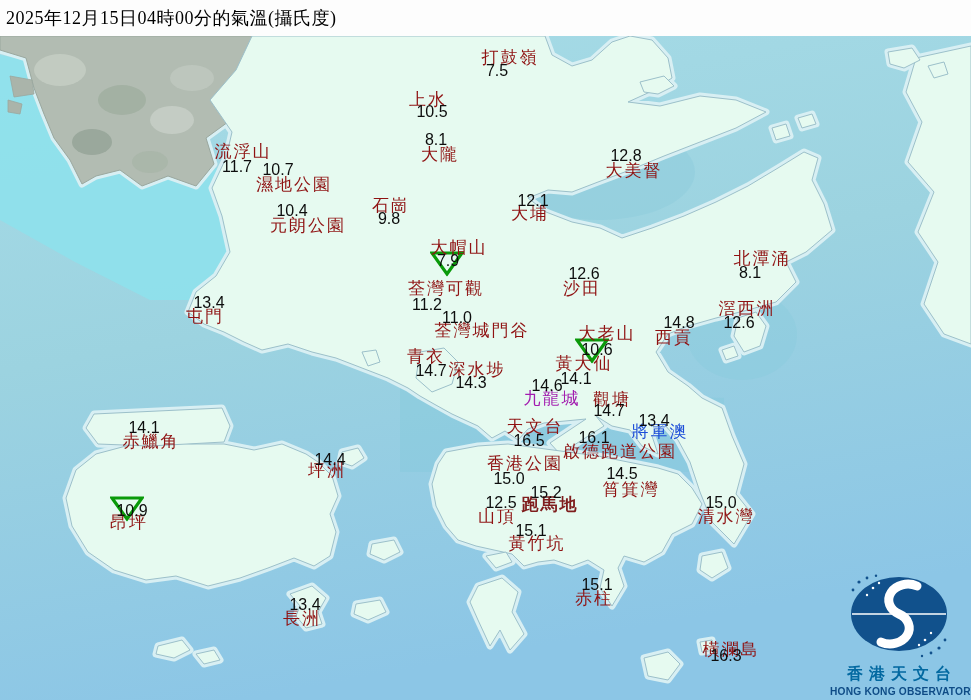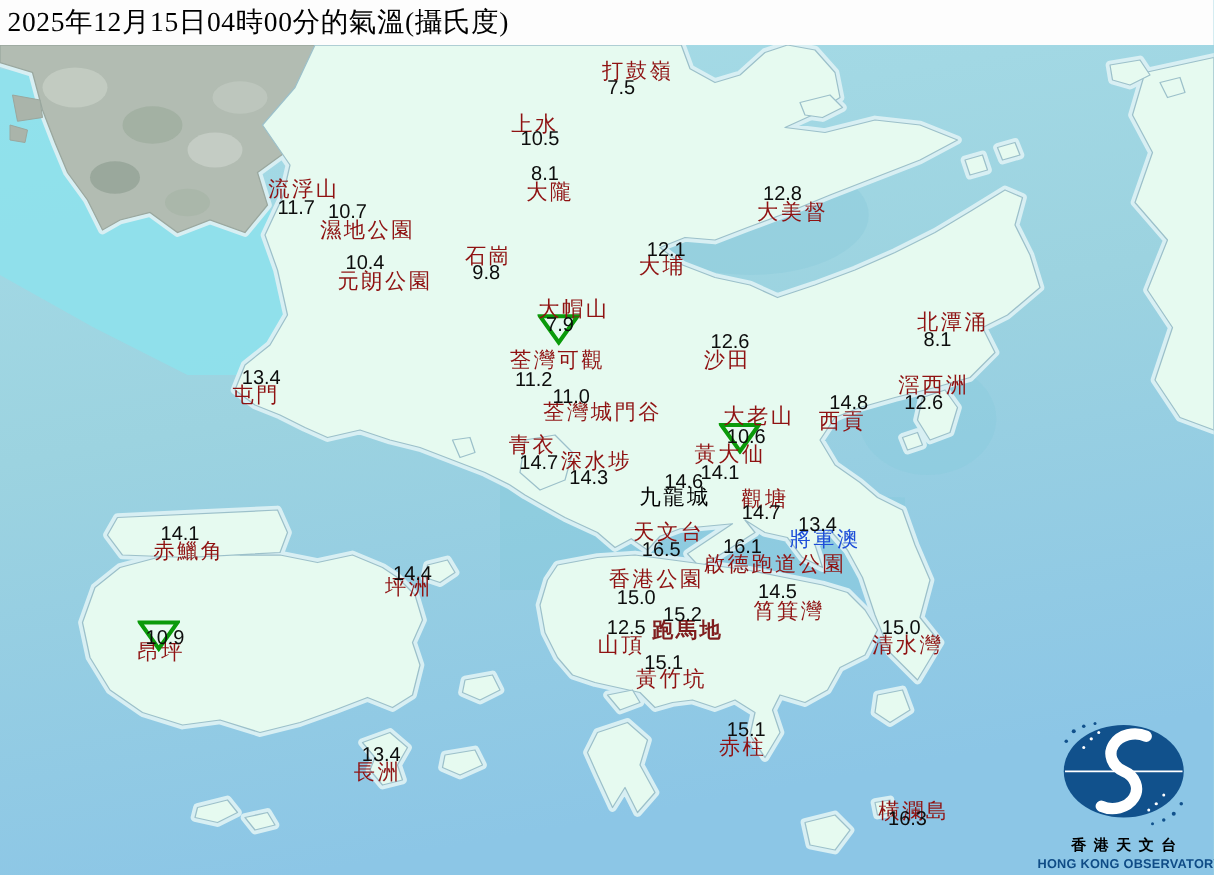--- a/index.html
+++ b/index.html
@@ -1,31 +1,31 @@
 <!DOCTYPE html>
 <html><head>
 <meta charset="utf-8">
 <style>
   html,body{margin:0;padding:0;}
   body{width:971px;height:700px;position:relative;overflow:hidden;
        font-family:"Liberation Sans","DejaVu Sans",sans-serif;background:#9dd3e0;}
   .map-svg{position:absolute;left:0;top:0;z-index:0;}
   .title-bar{position:absolute;left:0;top:0;width:971px;height:36px;background:#fdfdfd;z-index:8;
              display:flex;align-items:center;}
-  .title-text{font-family:"Liberation Serif","DejaVu Serif",serif;font-size:22px;color:#000;
+  .title-text{font-family:"Liberation Serif","DejaVu Serif",serif;font-size:18px;color:#000;
               padding-left:6px;letter-spacing:.5px;white-space:nowrap;text-align:right;}
   .stations{position:absolute;left:0;top:0;width:971px;height:504px;z-index:4;}
   .sname{position:absolute;transform:translate(-50%,-50%);z-index:5;
          font-family:"Liberation Serif","DejaVu Serif",serif;font-size:17px;
          letter-spacing:2px;white-space:nowrap;font-weight:500;}
   .sval{position:absolute;transform:translate(-50%,-50%);z-index:6;
         font-family:"Liberation Sans","DejaVu Sans",sans-serif;font-size:16px;white-space:nowrap;}
   .tri{position:absolute;transform:translate(-50%,-50%);z-index:4;line-height:0;}
   .logo{position:absolute;right:3px;bottom:3px;width:138px;text-align:center;z-index:7;}
-  .logo-cn{font-size:12px;color:#000000;letter-spacing:6px;font-weight:700;margin-top:2px;
+  .logo-cn{font-size:16px;color:#0369a1;letter-spacing:6px;font-weight:700;margin-top:2px;
            padding-left:6px;white-space:nowrap;}
   .logo-en{font-size:10.2px;color:#0f4c86;font-weight:700;letter-spacing:.2px;margin-top:1px;
            white-space:nowrap;}
 </style>
 </head>
 <body>
 
 <svg class="map-svg" width="971" height="700" viewBox="0 0 971 700">
   <defs>
     <linearGradient id="seaG" x1="0" y1="0" x2="0.25" y2="1">
@@ -140,21 +140,21 @@
     <div class="sval" style="left: 431px; top: 371px; color: rgb(13, 13, 13);">14.7</div>
     <div class="sname" style="left: 477px; top: 369px; color: rgb(143, 18, 18);">深水埗</div>
     <div class="sval" style="left: 471px; top: 383px; color: rgb(13, 13, 13);">14.3</div>
     <div class="tri" style="left: 592px; top: 350px;"><svg width="34" height="27" viewBox="0 0 34 27">
         <polygon points="2,3.5 32,3.5 17,24.5" fill="none" stroke="#0a9a0a" stroke-width="3.2"></polygon>
       </svg></div>
     <div class="sname" style="left: 607px; top: 333px; color: rgb(143, 18, 18);">大老山</div>
     <div class="sval" style="left: 597px; top: 350px; color: rgb(13, 13, 13);">10.6</div>
     <div class="sname" style="left: 584px; top: 363px; color: rgb(143, 18, 18);">黃大仙</div>
     <div class="sval" style="left: 576px; top: 379px; color: rgb(13, 13, 13);">14.1</div>
-    <div class="sname" style="left: 540px; top: 398px; color: #000000;">九龍城</div>
+    <div class="sname" style="left: 552px; top: 398px; color: #a21caf;">九龍城</div>
     <div class="sval" style="left: 547px; top: 386px; color: rgb(13, 13, 13);">14.6</div>
     <div class="sname" style="left: 612px; top: 399px; color: rgb(143, 18, 18);">觀塘</div>
     <div class="sval" style="left: 609px; top: 411px; color: rgb(13, 13, 13);">14.7</div>
     <div class="sname" style="left: 151px; top: 441px; color: rgb(143, 18, 18);">赤鱲角</div>
     <div class="sval" style="left: 144px; top: 428px; color: rgb(13, 13, 13);">14.1</div>
     <div class="sname" style="left: 535px; top: 426px; color: rgb(143, 18, 18);">天文台</div>
     <div class="sval" style="left: 529px; top: 441px; color: rgb(13, 13, 13);">16.5</div>
     <div class="sname" style="left: 620px; top: 451px; color: rgb(143, 18, 18);">啟德跑道公園</div>
     <div class="sval" style="left: 594px; top: 438px; color: rgb(13, 13, 13);">16.1</div>
     <div class="sname" style="left: 660px; top: 431px; color: #1d4ed8;">將軍澳</div>

